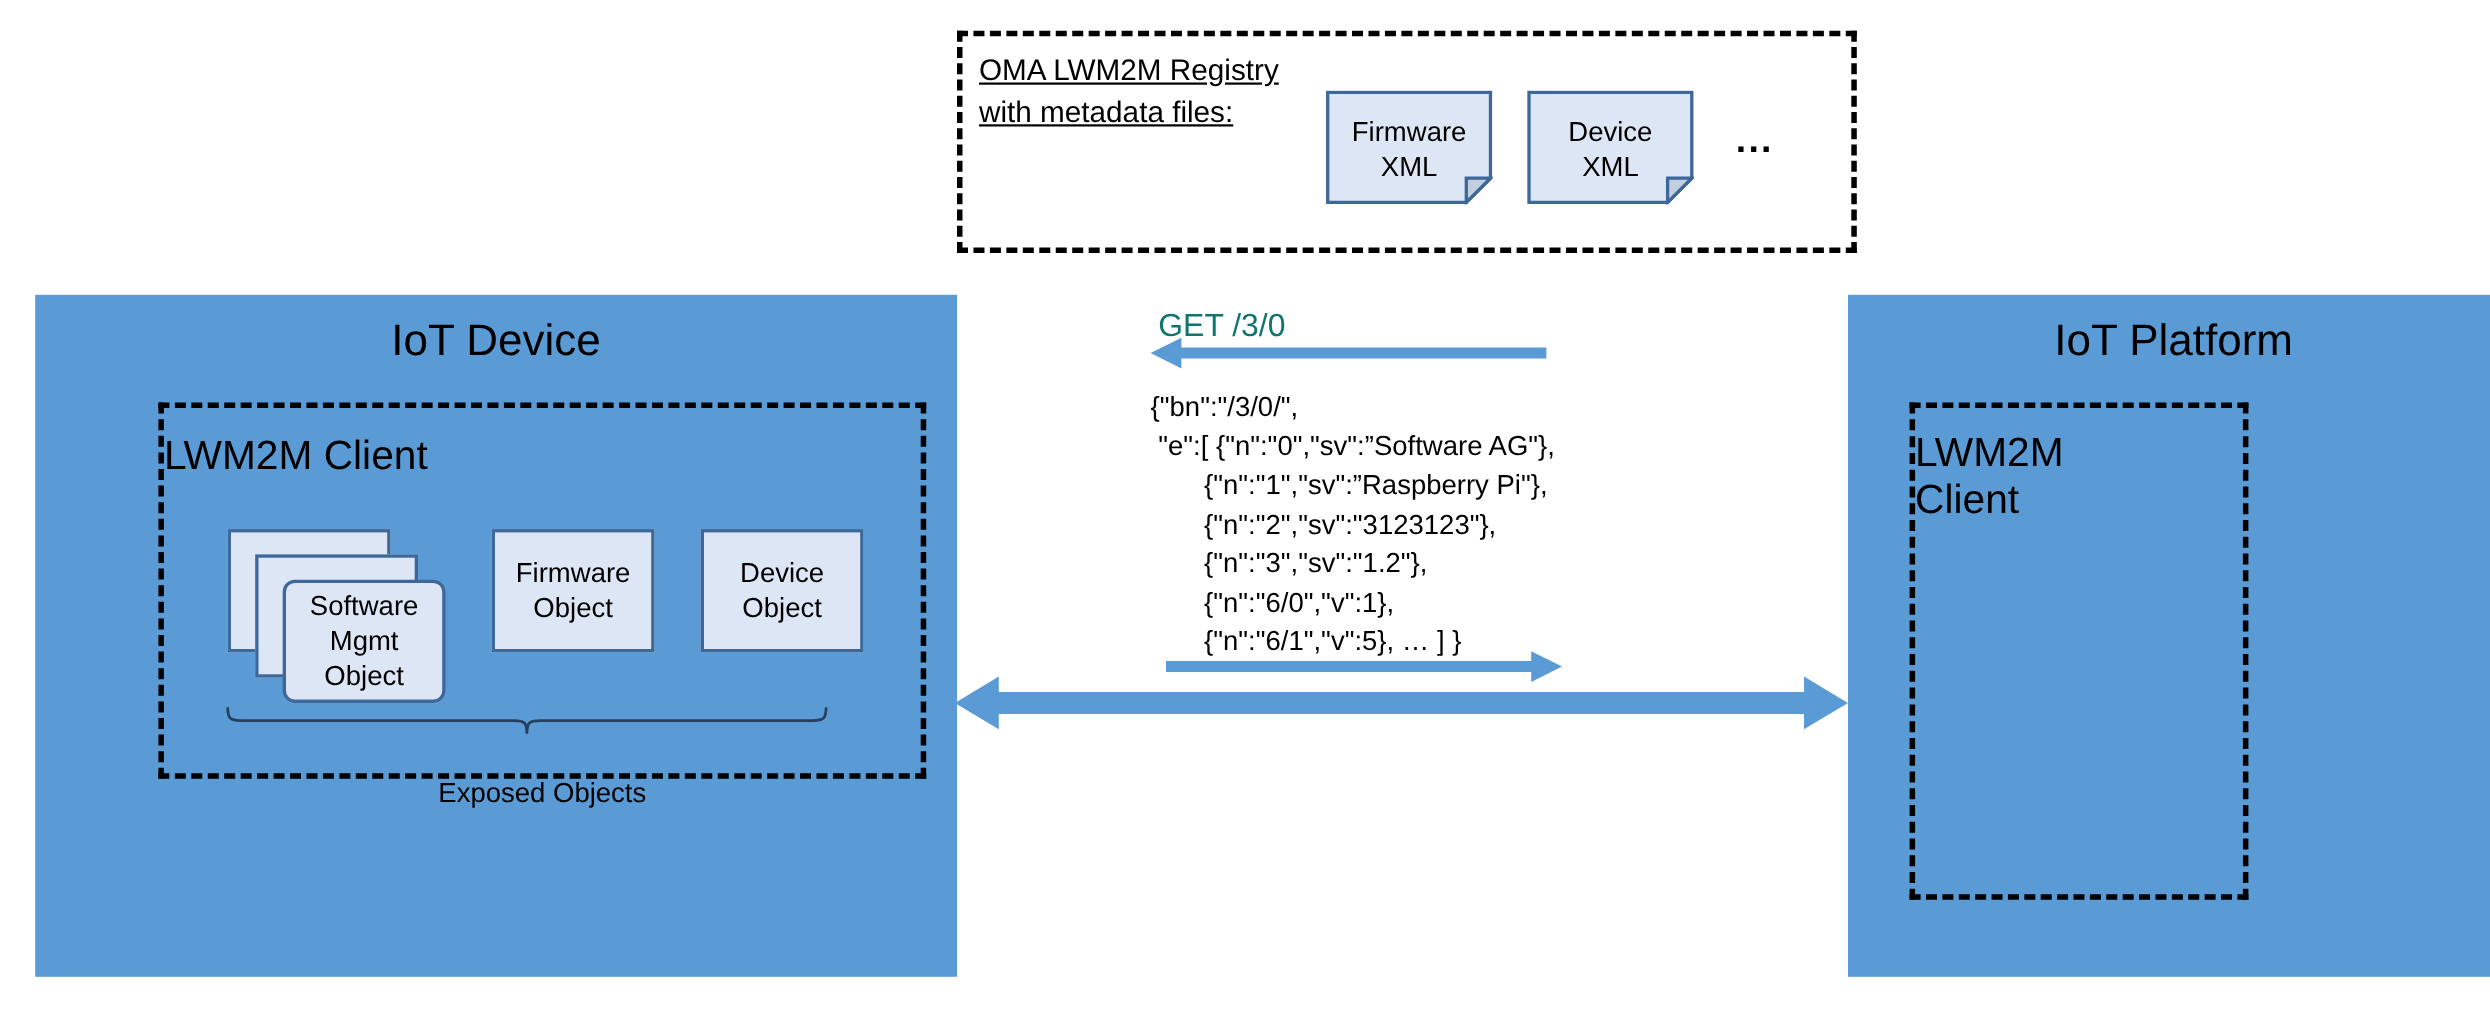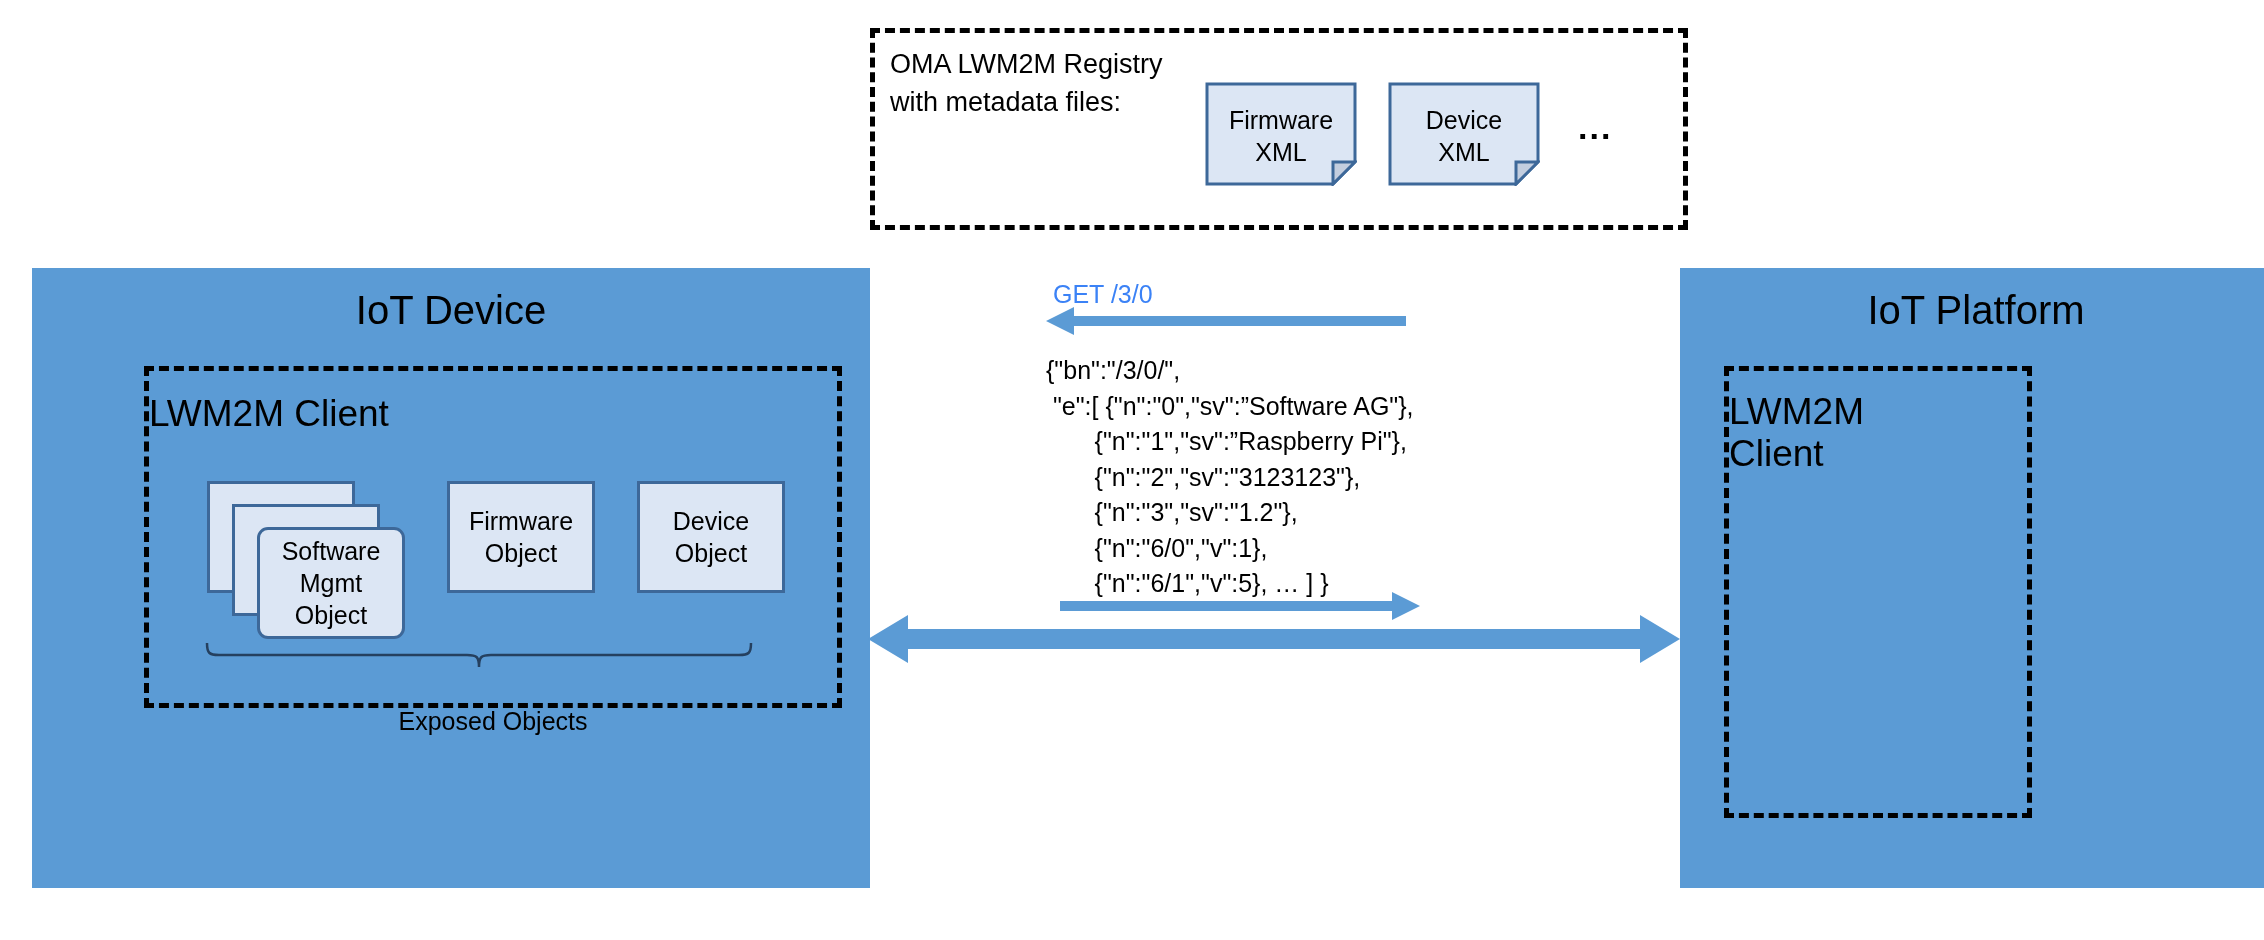--- a/index.html
+++ b/index.html
@@ -86,36 +86,37 @@
     color: #000000;
   }
 
   
   .registry-label {
     position: absolute;
     font-size: 27px;
     line-height: 1.42;
     color: #000000;
     white-space: pre-line;
+    text-decoration: underline;
   }
 
   
   .ellipsis {
     position: absolute;
     font-size: 34px;
     letter-spacing: 2px;
     color: #000000;
     font-weight: bold;
   }
 
   
   .flow-label {
     position: absolute;
-    font-size: 25px;
-    color: #3b82f6;
+    font-size: 29px;
+    color: #0f766e;
     white-space: nowrap;
   }
   .payload {
     position: absolute;
     font-size: 25px;
     line-height: 1.42;
     color: #000000;
     white-space: pre;
   }
 
@@ -193,21 +194,21 @@
       </svg>
 
       <div class="brace-caption" style="top:300px;margin-top:36px;">Exposed Objects</div>
     </div>
   </div>
 
   <div class="panel" style="left:1680px; top:268px; width:592px; height:620px;">
 
     <div class="panel-title" style="top:20px;">IoT Platform</div>
 
-    <div class="dashed-box" style="left:44px; top:98px; width:308px; height:452px;">
+    <div class="dashed-box" style="left:56px; top:98px; width:308px; height:452px;">
       <div class="dashed-title" style="top:20px;">LWM2M</div>
       <div class="dashed-title" style="top:62px;">Client</div>
     </div>
   </div>
 
   <div class="flow-label" style="left:1053px; top:280px;">GET /3/0</div>
 
   <svg class="abs" width="360" height="36" style="left:1046px; top:303px;">
     <path d="M0,18 L28,4 L28,13 L360,13 L360,23 L28,23 L28,32 Z" fill="#5B9BD5"></path>
   </svg>

